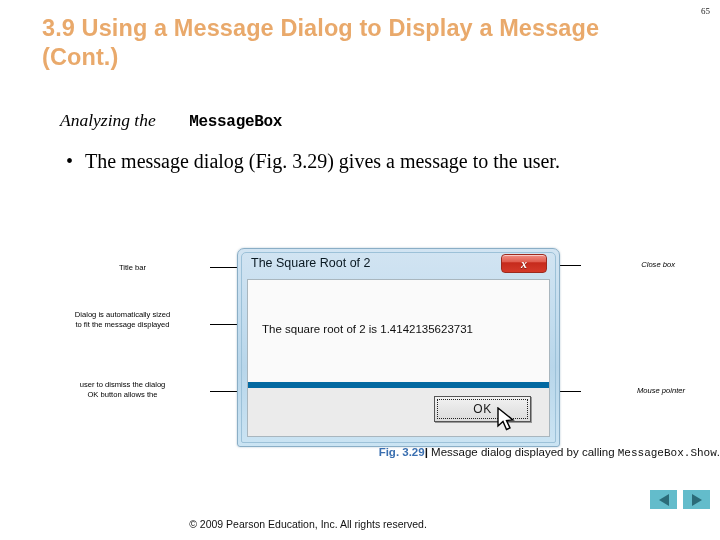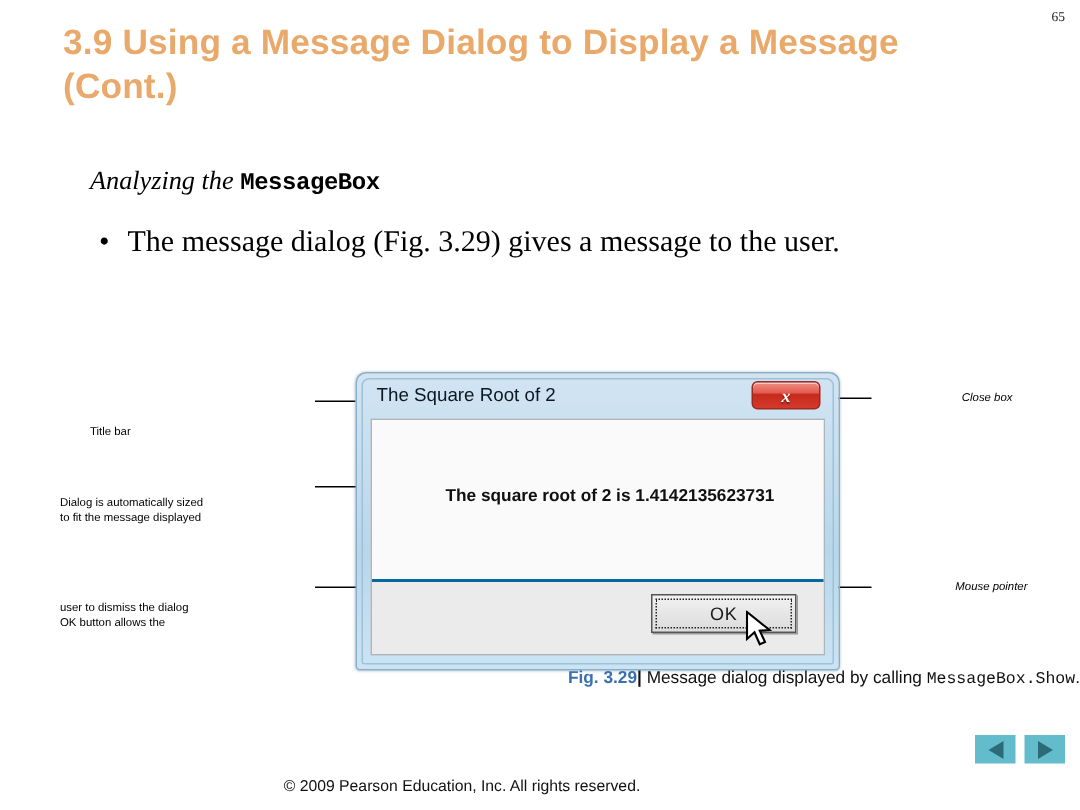--- a/index.html
+++ b/index.html
@@ -50,20 +50,21 @@
     font-size: 17.5px;
     color: #000;
     white-space: nowrap;
   }
   .subhead .mono {
     font-family: "Liberation Mono", monospace;
     font-style: normal;
     font-weight: bold;
     font-size: 16px;
     letter-spacing: -0.3px;
+    margin-left: 29px;
   }
 
   .bullet {
     position: absolute;
     left: 66px;
     top: 148px;
     width: 540px;
     font-family: "Liberation Serif", serif;
     font-size: 20px;
     line-height: 26px;
@@ -88,21 +89,21 @@
   }
 
   
   .callout {
     position: absolute;
     font-family: "Liberation Sans", sans-serif;
     font-size: 7.6px;
     line-height: 9.6px;
     color: #000;
   }
-  .callout.right-aligned { text-align: left; margin-top: 20px; }
+  .callout.right-aligned { text-align: center; }
   .callout.left-aligned  { text-align: right; font-style: italic; }
 
   .leader {
     position: absolute;
     height: 0;
     border-top: 1px solid #000;
   }
 
   
   .dialog {
@@ -186,31 +187,30 @@
     flex: 1 1 auto;
     background: #fafafa;
     display: flex;
     align-items: center;
     padding-left: 14px;
     position: relative;
   }
   .msg-text {
     font-family: "Liberation Sans", sans-serif;
     font-size: 11.5px;
-    font-weight: bold;
+    font-weight: normal;
     color: #101010;
     white-space: nowrap;
     margin-top: -4px;
-    margin-left: 35px;
   }
   .button-strip {
     height: 48px;
     flex: 0 0 48px;
     background: #ebebeb;
-    border-top: 2px solid #0369a1;
+    border-top: 6px solid #0369a1;
     position: relative;
   }
   .ok-button {
     position: absolute;
     right: 18px;
     top: 8px;
     width: 97px;
     height: 26px;
     background: linear-gradient(to bottom, #f2f2f2 0%, #e6e6e6 50%, #dcdcdc 100%);
     border: 1px solid #555555;

